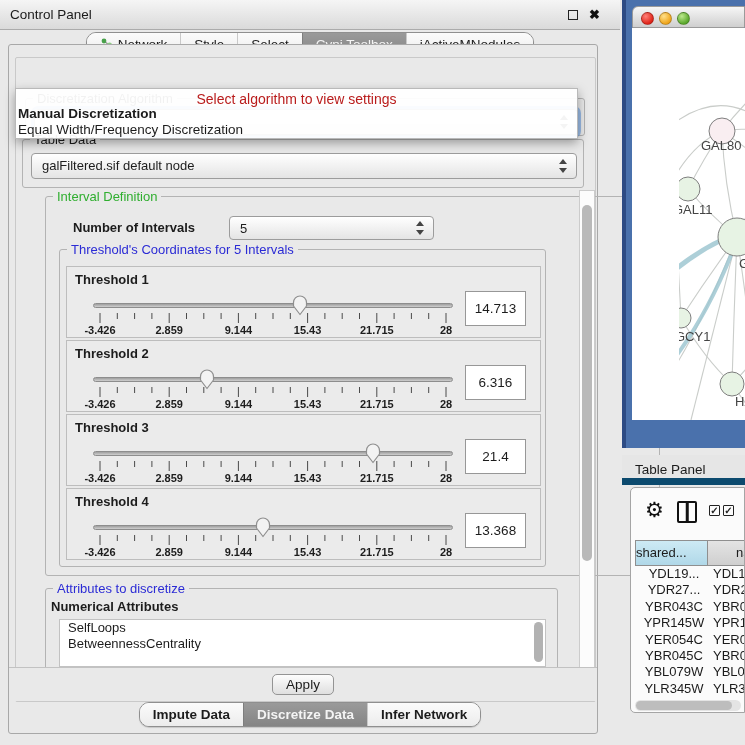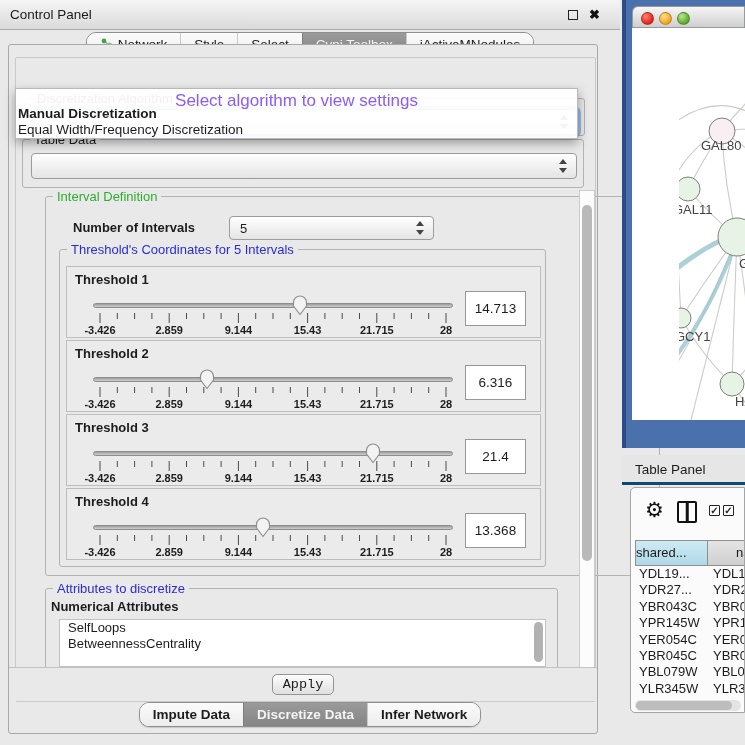--- a/index.html
+++ b/index.html
@@ -38,21 +38,21 @@
   .stepper:before { top:0; border-bottom:5px solid #444; }
   .stepper:after { bottom:0; border-top:5px solid #444; }
 
   #algo-fieldset { left:25px; top:98px; width:560px; height:38px; }
   #algo-combo { left:8px; top:10px; width:544px; height:26px;
     box-shadow:0 0 0 3px rgba(100,155,225,.6); }
 
   #algo-popup { position:absolute; left:15px; top:88px; width:563px; height:51px;
     background:rgba(255,255,255,.94); border:1px solid #b9b9b9;
     box-shadow:0 4px 10px rgba(0,0,0,.35); z-index:5; }
-  #algo-hint { position:absolute; left:0; top:2px; width:100%; text-align:center; color:#8b5cf6; font-size:17px; }
+  #algo-hint { position:absolute; left:0; top:2px; width:100%; text-align:center; color:#b91c1c; font-size:14px; }
   .algo-opt { position:absolute; left:2px; font-size:13.5px; white-space:nowrap; }
   .algo-opt.b { top:17px; font-weight:bold; }
   .algo-opt.n { top:33px; }
 
   #tabledata-fieldset { left:22px; top:139px; width:562px; height:49px; }
   #tabledata-combo { left:8px; top:13px; width:546px; height:26px; }
 
   #interval-fieldset { left:45px; top:196px; width:615px; height:380px; }
   #interval-fieldset > .legend { color:var(--green); }
   #noi-label { position:absolute; left:27px; top:23px; font-weight:bold; font-size:13px; }
@@ -82,21 +82,21 @@
   #attr-list { position:absolute; left:13px; top:30px; width:487px; height:48px;
     background:#fff; border:1px solid #c2c2c2; overflow:hidden; }
   .attr-item { font-size:13px; line-height:15.5px; padding-left:8px; white-space:nowrap; }
   #attr-scroll { position:absolute; right:2px; top:2px; width:9px; height:40px;
     background:#b2b2b2; border-radius:5px; }
 
   #apply-bar { position:absolute; left:9px; top:667px; width:588px; height:34px;
     background:#e9e9e9; border-top:1px solid #c2c2c2; z-index:3; }
   #apply-btn { position:absolute; left:263px; top:6px; width:62px; height:21px;
     border:1px solid #949494; border-radius:5px; background:linear-gradient(#fdfdfd,#dfdfdf);
-    font-size:13.5px; text-align:center; line-height:19px;font-family:Liberation Mono, monospace; }
+    font-size:13.5px; text-align:center; line-height:19px; }
 
   #main-scroll { position:absolute; left:579px; top:190px; width:16px; height:505px;
     background:#fcfcfc; border:1px solid #cccccc; z-index:2; }
   #main-scroll-thumb { position:absolute; left:2px; top:14px; width:10px; height:356px;
     background:#b9b9b9; border-radius:5px; }
 
   #bottom-tabbar { position:absolute; left:0; top:702px; width:620px; display:flex; justify-content:center; z-index:4; }
   #bottom-tabbar .tab { font-weight:bold; }
 
   
@@ -104,36 +104,36 @@
     background:#4a71ac; border-left:4px solid #2d4b84; }
   #net-titlebar { position:absolute; left:6px; top:6px; width:113px; height:22px;
     background:linear-gradient(#f6f6f6,#cfcfcf); border:1px solid #9a9a9a; border-radius:6px 0 0 0; }
   .light { position:absolute; top:4.5px; width:13px; height:13px; border-radius:50%; border:1px solid rgba(0,0,0,.25); }
   .light.red { left:8px; background:radial-gradient(circle at 35% 30%, #ff8078, #e0251a 70%); }
   .light.yellow { left:26px; background:radial-gradient(circle at 35% 30%, #ffe08a, #efa51c 70%); }
   .light.green { left:44px; background:radial-gradient(circle at 35% 30%, #bce98c, #5aa82c 70%); }
   #net-canvas { position:absolute; left:6px; top:28px; width:113px; height:392px; background:#fff; overflow:hidden;padding-left:47px; }
 
   #table-panel-title { position:absolute; left:622px; top:455px; width:123px; height:30px;
-    background:#e6e6e6; border-bottom:3px solid #0c4a6e; font-size:13.5px; line-height:30px; padding-left:13px; }
+    background:#e6e6e6; border-bottom:7px solid #0c4a6e; font-size:13.5px; line-height:30px; padding-left:13px; }
   #table-panel { position:absolute; left:630px; top:487px; width:115px; height:226px;
     background:#fbfbfb; border:1px solid #a5a5a5; border-radius:5px 0 0 5px; overflow:hidden; }
   #tp-toolbar { position:absolute; left:0; top:0; width:115px; height:48px; }
   .gear-g { position:absolute; left:14px; top:10px; font-size:21px; color:#111; }
   .split-g { position:absolute; left:46px; top:13px; width:20px; height:22px; border:2.5px solid #111; border-radius:2px; }
   .split-g:after { content:""; position:absolute; left:50%; top:0; width:2.5px; height:100%; background:#111; transform:translateX(-50%); }
   .chk-g { position:absolute; top:17px; width:11px; height:11px; border:1.5px solid #222; border-radius:1px;
     font-size:10px; line-height:10px; text-align:center; color:#222; font-weight:bold; }
   #tp-header { position:absolute; left:4px; top:52px; height:26px; display:flex; }
   .tp-hcell { border:1px solid #8f8f8f; font-size:13px; line-height:24px; }
   .tp-hcell.c1 { width:73px; background:linear-gradient(#cdeaf4,#b0d8e8); }
   .tp-hcell.c2 { width:70px; background:linear-gradient(#e4e4e4,#cfcfcf); border-left:none; text-align:left; padding-left:28px; }
   #tp-rows { position:absolute; left:4px; top:78px; width:140px; height:132px; overflow:hidden; }
   .tp-row { display:flex; font-size:13px; line-height:16.4px; }
-  .tp-row .c1 { width:74px; padding-left:4px; white-space:nowrap; }
+  .tp-row .c1 { width:74px; padding-left:4px; white-space:nowrap;text-align:center; }
   .tp-row .c2 { width:66px; padding-left:4px; white-space:nowrap; }
   #tp-hscroll { position:absolute; left:4px; top:212px; width:106px; height:11px;
     background:#e4e4e4; border-radius:6px; }
   #tp-hscroll-thumb { position:absolute; left:1px; top:1px; width:96px; height:9px; background:#bdbdbd; border-radius:5px; }
 </style>
 </head>
 <body>
 
 <div id="cp-header">
   <span id="cp-title">Control Panel</span>
@@ -180,20 +180,21 @@
 
 <div id="algo-popup">
   <div id="algo-hint">Select algorithm to view settings</div>
   <div class="algo-opt b">Manual Discretization</div>
   <div class="algo-opt n">Equal Width/Frequency Discretization</div>
 </div>
 
 <div class="fieldset" id="tabledata-fieldset">
   <span class="legend">Table Data</span>
   <div class="combo" id="tabledata-combo">
+    <span>galFiltered.sif default node</span>
     <span class="stepper"></span>
   </div>
 </div>
 
 <div class="fieldset" id="interval-fieldset">
   <span class="legend">Interval Definition</span>
   <span id="noi-label">Number of Intervals</span>
   <div class="combo" id="noi-combo">
     <span>5</span>
     <span class="stepper"></span>

